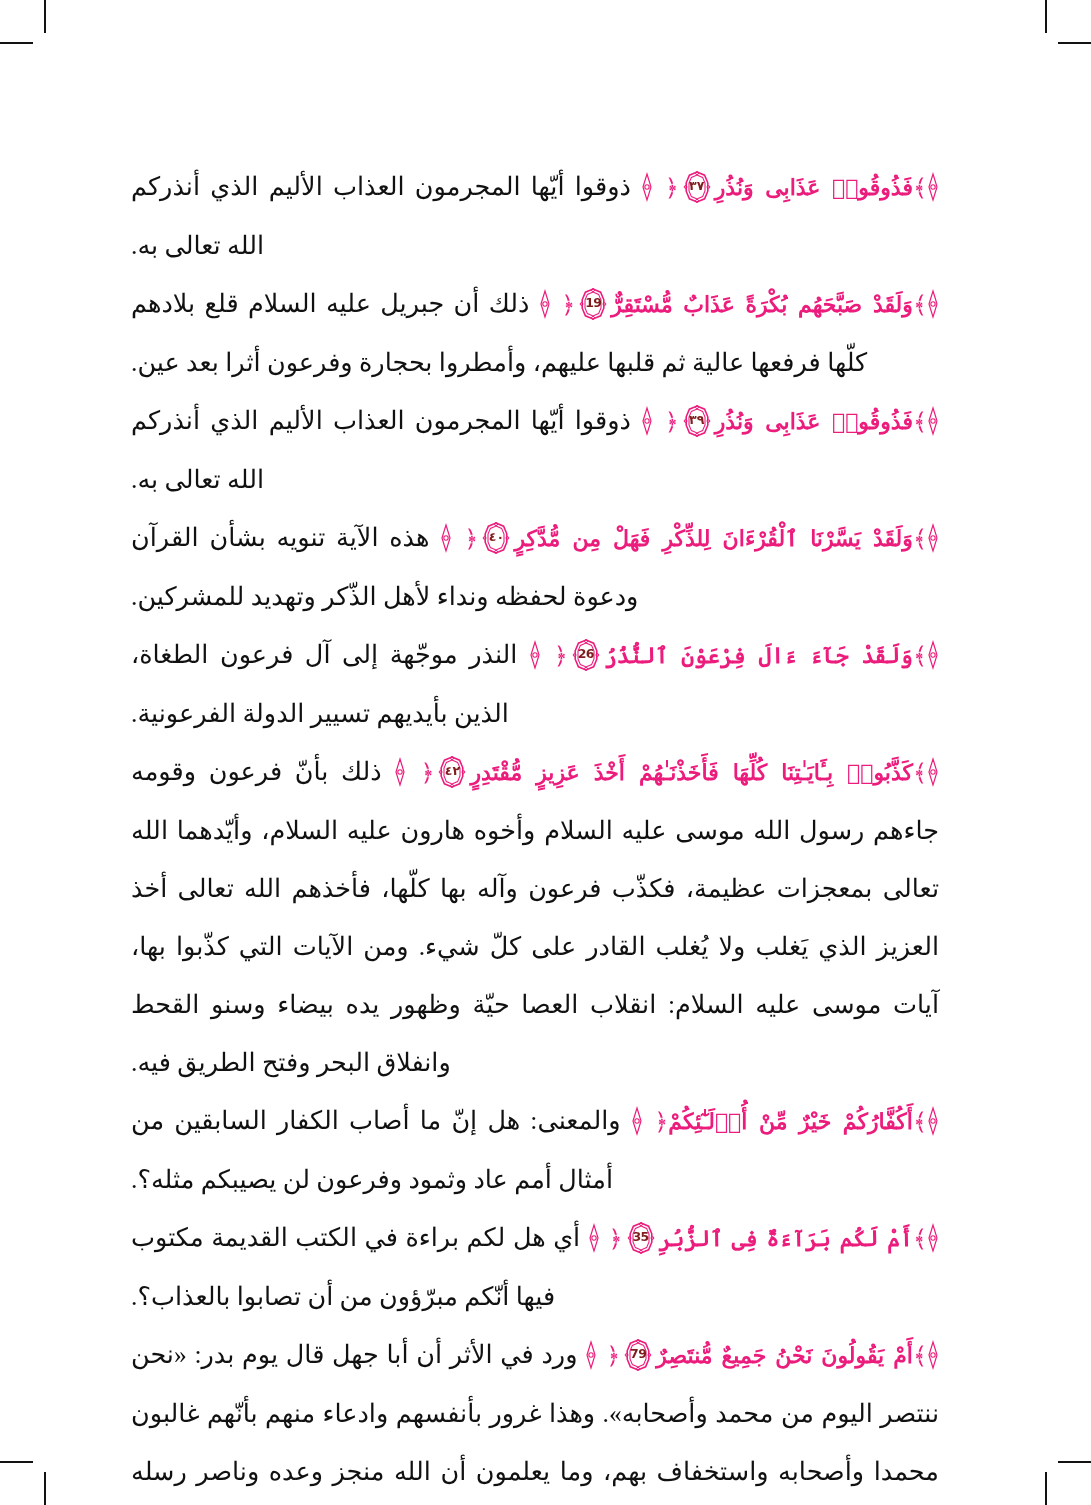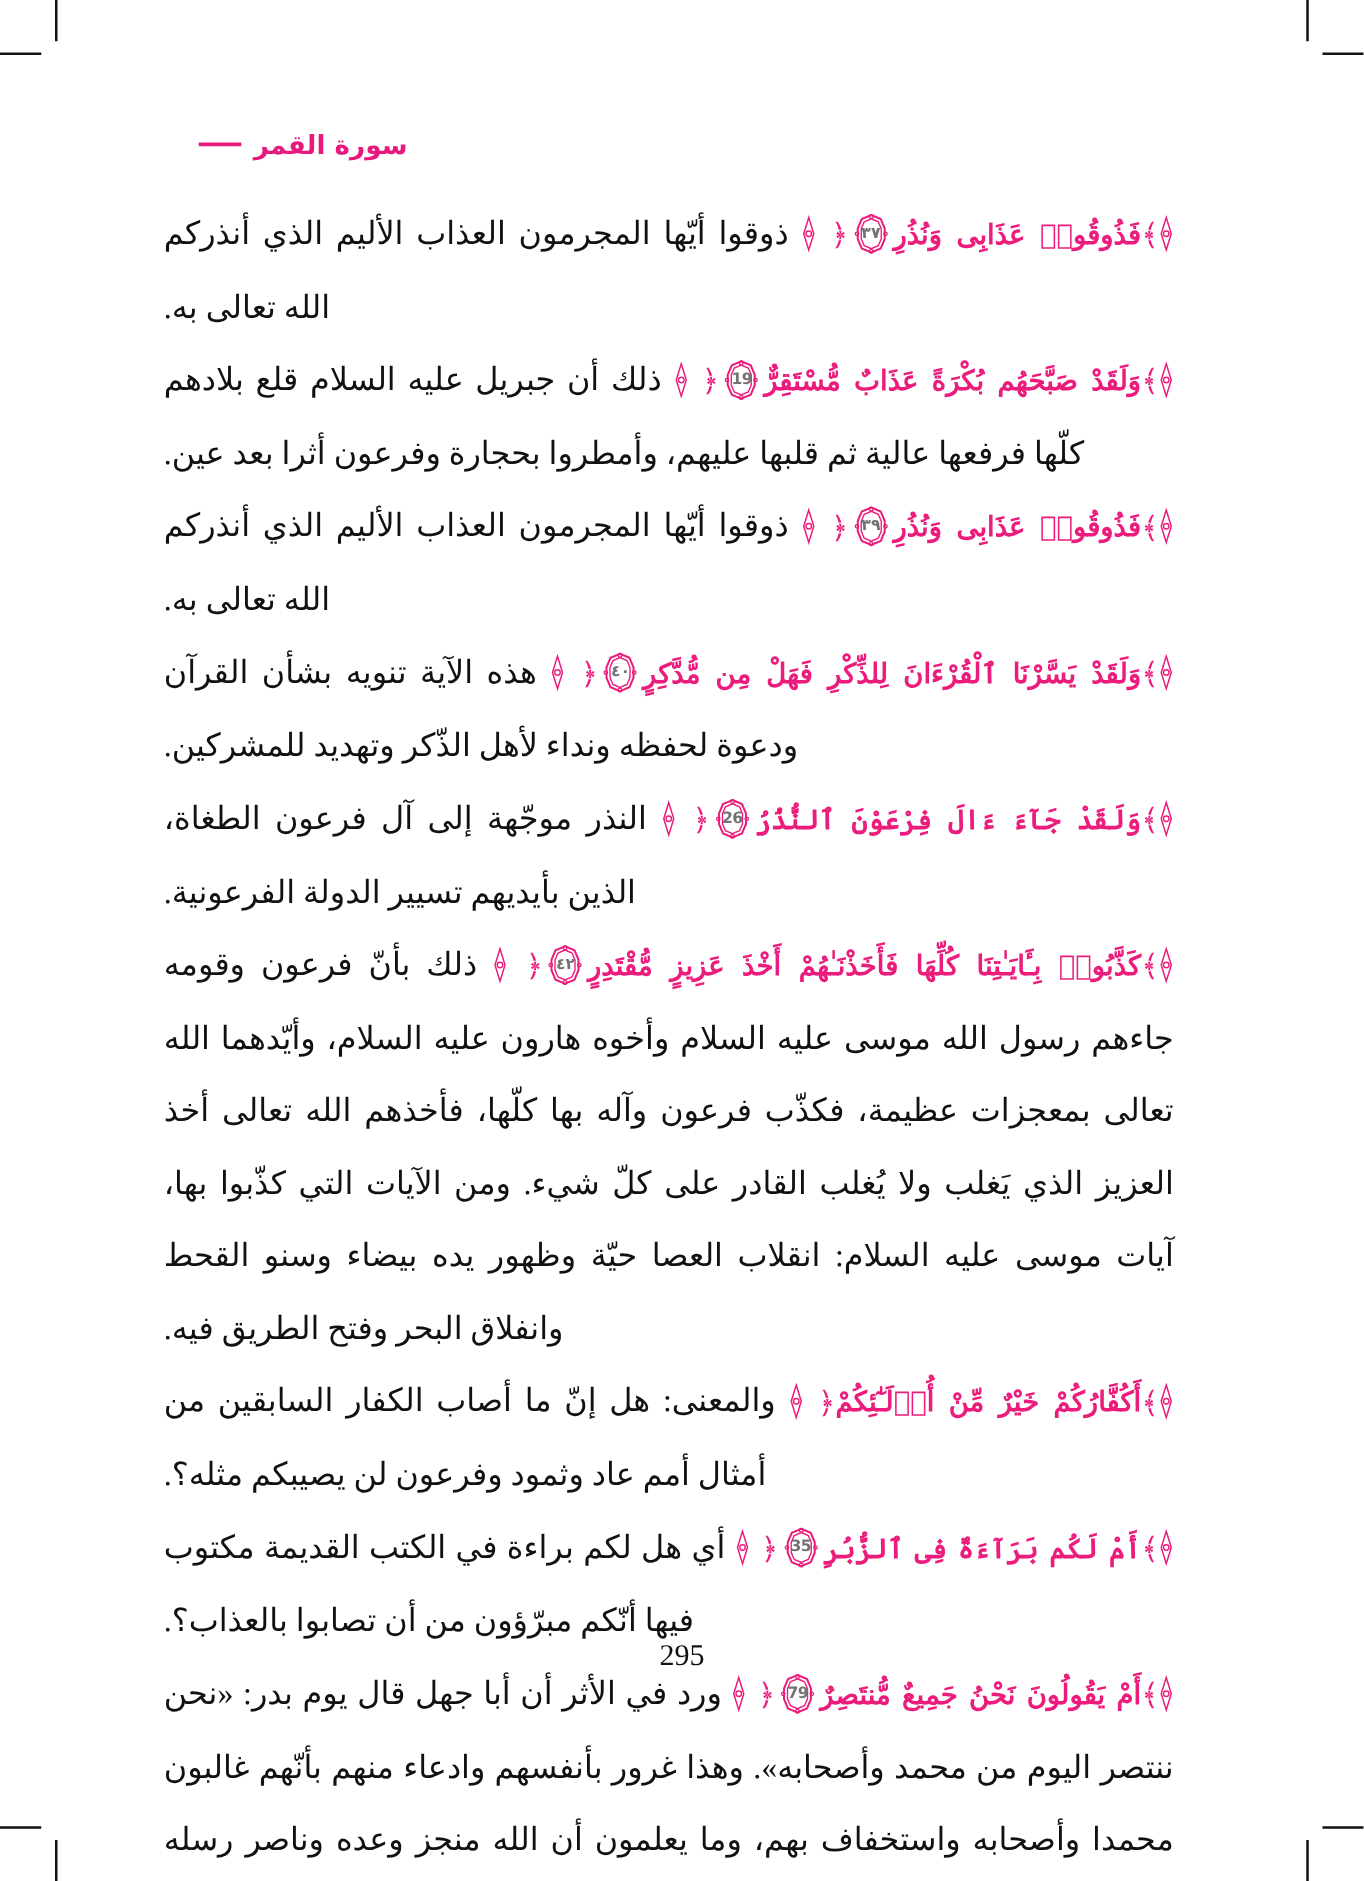--- a/index.html
+++ b/index.html
@@ -108,21 +108,21 @@
     vertical-align: -9px;
     margin: 0 1px;
   }
   .medallion svg { display: block; width: 34px; height: 34px; }
   .medallion .num {
     position: absolute;
     inset: 0;
     display: flex;
     align-items: center;
     justify-content: center;
-    color: #737373;
+    color: #7f1d1d;
     font-family: "DejaVu Sans", "Liberation Sans", sans-serif;
     font-weight: bold;
     font-size: 12.5px;
     line-height: 1;
     padding-bottom: 1px;
     letter-spacing: -0.5px;
   }
 
   
   .folio {
@@ -144,23 +144,20 @@
 
   <div class="crop v crop-tl-v"></div>
   <div class="crop h crop-tl-h"></div>
   <div class="crop v crop-tr-v"></div>
   <div class="crop h crop-tr-h"></div>
   <div class="crop v crop-bl-v"></div>
   <div class="crop h crop-bl-h"></div>
   <div class="crop v crop-br-v"></div>
   <div class="crop h crop-br-h"></div>
 
-  <div class="runhead">
-    <span>سورة القمر</span><span class="rule"></span>
-  </div>
 
   <div class="column" id="column">
       <p class="para"><span class="ayah"><span>
 <svg viewBox="0 0 12 30" width="12" height="30" aria-hidden="true" style="vertical-align:-7px">
   <path d="M6 2 L10 15 L6 28 L2 15 Z" fill="none" stroke="#EC1C7D" stroke-width="1.2"></path>
   <circle cx="6" cy="15" r="2.2" fill="none" stroke="#EC1C7D" stroke-width="1.1"></circle>
 </svg></span><span class="brk">﴾</span><span>فَذُوقُوا۟ عَذَابِى وَنُذُرِ</span><span class="medallion">
 <svg viewBox="0 0 34 34" aria-hidden="true">
   <polygon points="17,2 24.6,5.2 27.8,12.8 27.8,21.2 24.6,28.8 17,32 9.4,28.8 6.2,21.2 6.2,12.8 9.4,5.2" fill="none" stroke="#EC1C7D" stroke-width="1.6"></polygon>
   <polygon points="17,5 22.6,7.4 25,13 25,21 22.6,26.6 17,29 11.4,26.6 9,21 9,13 11.4,7.4" fill="none" stroke="#EC1C7D" stroke-width="1.1"></polygon>
@@ -296,15 +293,14 @@
   <circle cx="17" cy="30.9" r="1.5" fill="none" stroke="#EC1C7D" stroke-width="1"></circle>
   <circle cx="5.6" cy="17" r="1.4" fill="none" stroke="#EC1C7D" stroke-width="1"></circle>
   <circle cx="28.4" cy="17" r="1.4" fill="none" stroke="#EC1C7D" stroke-width="1"></circle>
 </svg><span class="num">79</span></span><span class="brk">﴿</span><span>
 <svg viewBox="0 0 12 30" width="12" height="30" aria-hidden="true" style="vertical-align:-7px">
   <path d="M6 2 L10 15 L6 28 L2 15 Z" fill="none" stroke="#EC1C7D" stroke-width="1.2"></path>
   <circle cx="6" cy="15" r="2.2" fill="none" stroke="#EC1C7D" stroke-width="1.1"></circle>
 </svg></span></span> <span>ورد في الأثر أن أبا جهل قال يوم بدر: «نحن ننتصر اليوم من محمد وأصحابه». وهذا غرور بأنفسهم وادعاء منهم بأنّهم غالبون محمدا وأصحابه واستخفاف بهم، وما يعلمون أن الله منجز وعده وناصر رسله والذين آمنوا.</span></p>
     </div>
 
-  <div class="folio">295</div>
 
 </div>
 
 </body></html>

